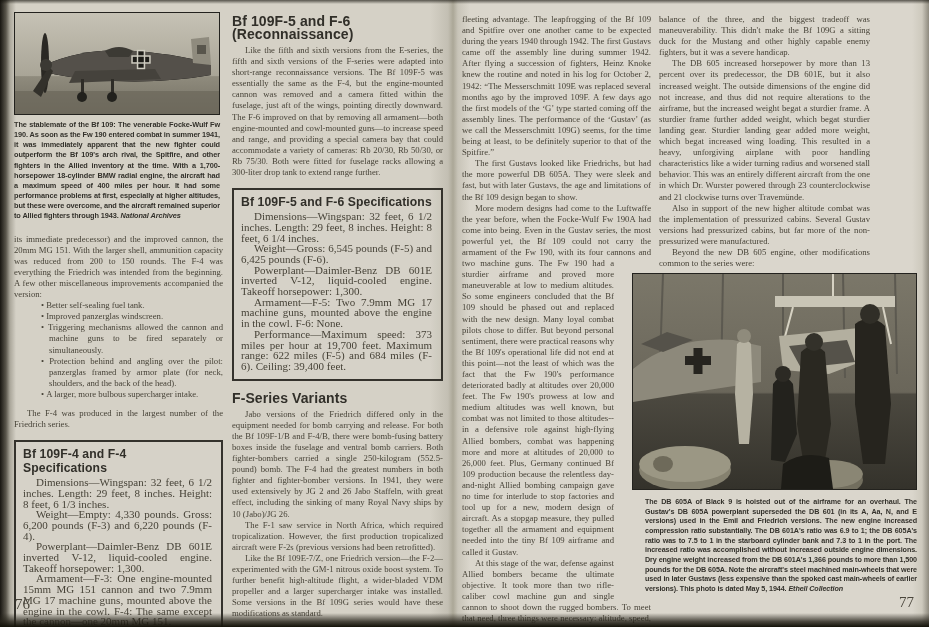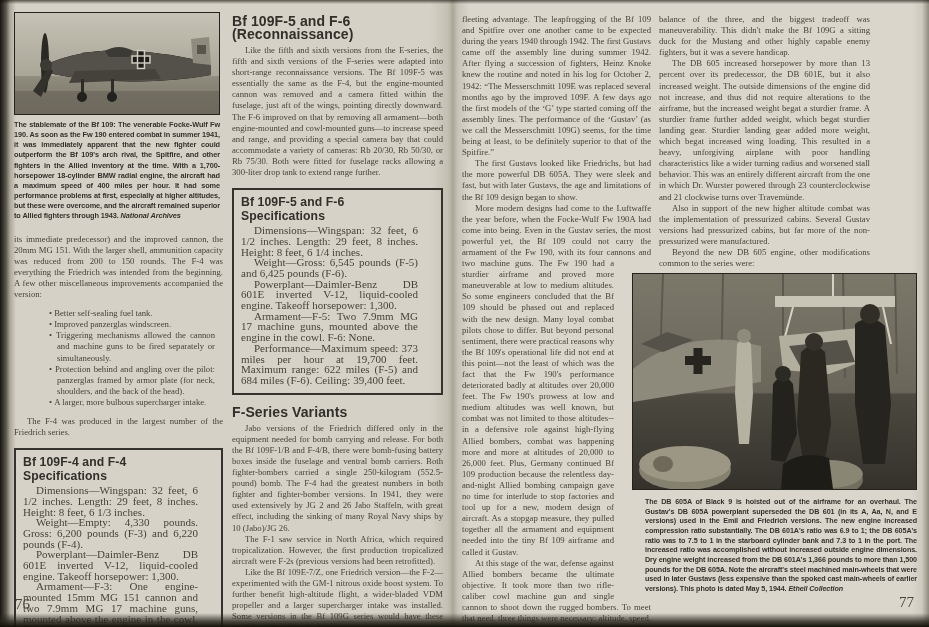--- a/index.html
+++ b/index.html
@@ -22,41 +22,41 @@
   .col p.indent{text-indent:13px;}
 
   h2.sechead{
     font-family:"Liberation Sans", sans-serif;font-weight:bold;
     font-size:14px;line-height:13px;color:#312f29;letter-spacing:.1px;
     margin:11px 0 4px 0;text-align:left;
   }
   h2.sechead.first{margin-top:1px;}
 
   .specbox{
-    border:2px solid #34322c;padding:5px 23px 7px 7px;margin-top:10px;
+    border:2px solid #34322c;padding:5px 9px 7px 7px;margin-top:10px;
     background:rgba(255,255,255,.04);
   }
   .specbox .spectitle{
     font-family:"Liberation Sans", sans-serif;font-weight:bold;
     font-size:12.2px;line-height:14px;color:#312f29;letter-spacing:.1px;margin:0 0 2px 0;text-align:left;
   }
   .specbox p{margin:0;text-indent:13px;font-size:11px;line-height:10.7px;}
 
   .photo-frame{border:1.5px solid #23221e;background:#8d897d;}
   .photo-frame svg{display:block;}
 
   .photocap{
     font-family:Liberation Sans, sans-serif;font-weight:bold;
     color:#33312b;text-align:justify;letter-spacing:-.1px;
   }
   .photocap .credit{font-style:italic;font-weight:bold;}
 
   .pagenum{position:absolute;font-size:15px;color:#4a463c;font-family:"Liberation Serif",serif;}
 
-  ul.bullets{margin:8px;padding:0 0 0 27px;list-style:none;}
+  ul.bullets{margin:0;padding:0 0 0 27px;list-style:none;}
   ul.bullets li{text-indent:-8px;padding-left:8px;}
   ul.bullets li::before{content:"\2022\00a0";}
 
   
   .sp-a{float:right;width:1px;height:250px;margin-right:-1px;}
   .sp-b{float:right;clear:right;width:37px;height:330px;}
 </style>
 </head>
 <body>
 

